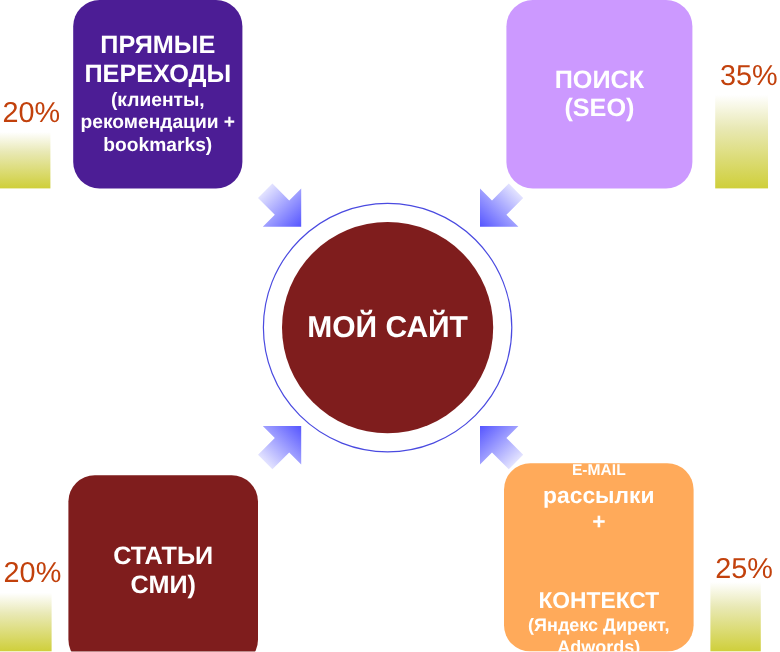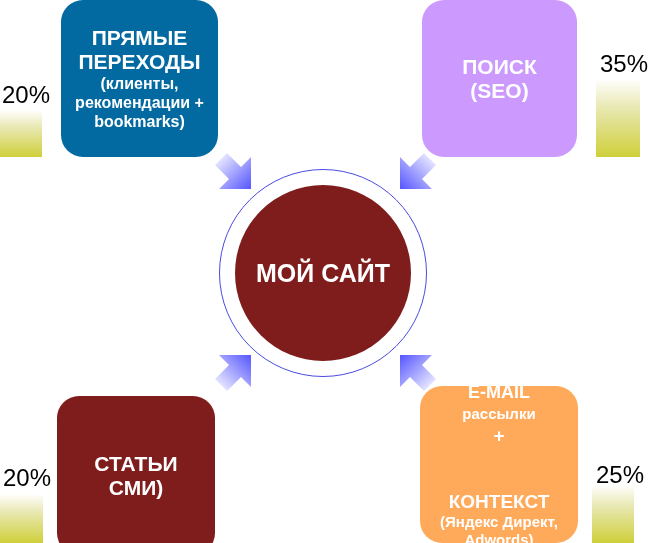--- a/index.html
+++ b/index.html
@@ -3,33 +3,33 @@
   <meta charset="utf-8">
   <style>
     html, body { margin: 0; padding: 0; background: #ffffff; }
     body { width: 650px; height: 543px; position: relative; overflow: hidden;
            font-family: "Liberation Sans", "DejaVu Sans", sans-serif; }
     .box { position: absolute; border-radius: 22px; color: #ffffff; font-weight: bold;
            display: flex; flex-direction: column; align-items: center; justify-content: center;
            text-align: center; box-sizing: border-box; }
     .box .big { font-size: 21px; line-height: 24px; }
     .box .small { font-size: 16px; line-height: 19px; }
-    .pct { position: absolute; font-size: 24px; color: #000000; line-height: 26px; }
+    .pct { position: absolute; font-size: 24px; color: #c2410c; line-height: 26px; }
     .bar { position: absolute; background: linear-gradient(to bottom, #ffffff 0%, #e9e9b6 35%, #cfcf3a 100%); }
     .ring { position: absolute; border-radius: 50%; border: 1.5px solid #4a4ae0; box-sizing: border-box; }
     .core { position: absolute; border-radius: 50%; display: flex; align-items: center; justify-content: center;
             color: #fff; font-weight: bold; font-size: 25px; }
     .arrow { position: absolute; width: 58px; height: 58px; }
   </style>
 </head>
 <body>
 
 <div class="pct" style="left:2px; top:82px;">20%</div>
 <div class="bar" style="left:0; top:110px; width:42px; height:47px;"></div>
-<div class="box" style="left:61px; top:0; width:157px; height:157px; background:#0369a1;">
+<div class="box" style="left:61px; top:0; width:141px; height:157px; background:#4c1d95;">
   <div class="big">ПРЯМЫЕ</div>
   <div class="big">ПЕРЕХОДЫ</div>
   <div class="small">(клиенты,</div>
   <div class="small">рекомендации +</div>
   <div class="small">bookmarks)</div>
 </div>
 
 <div class="box" style="left:422px; top:0; width:155px; height:157px; background:#cc99ff;">
   <div class="big">ПОИСК</div>
   <div class="big">(SEO)</div>
@@ -80,21 +80,21 @@
 </svg>
 
 <div class="pct" style="left:3px; top:465px;">20%</div>
 <div class="bar" style="left:0; top:494px; width:43px; height:49px;"></div>
 <div class="box" style="left:57px; top:396px; width:158px; height:159px; background:#7f1d1d;">
   <div class="big">СТАТЬИ</div>
   <div class="big">СМИ)</div>
 </div>
 
 <div class="box" style="left:420px; top:386px; width:158px; height:157px; background:#ffaa5a;">
-  <div class="big" style="font-size:18px; line-height:22px;">E-MAIL</div>
-  <div class="big" style="font-size:15px; line-height:22px;">рассылки</div>
+  <div class="big" style="font-size:13px; line-height:22px;">E-MAIL</div>
+  <div class="big" style="font-size:19px; line-height:22px;">рассылки</div>
   <div class="big" style="font-size:19px; line-height:22px;">+</div>
   <div class="big" style="font-size:19px; line-height:22px;margin-top:44px;">КОНТЕКСТ</div>
   <div class="small" style="font-size:15px; line-height:18px;">(Яндекс Директ,</div>
   <div class="small" style="font-size:15px; line-height:18px;">Adwords)</div>
 </div>
 <div class="pct" style="left:596px; top:462px;">25%</div>
 <div class="bar" style="left:592px; top:485px; width:42px; height:58px;"></div>
 
 </body></html>

